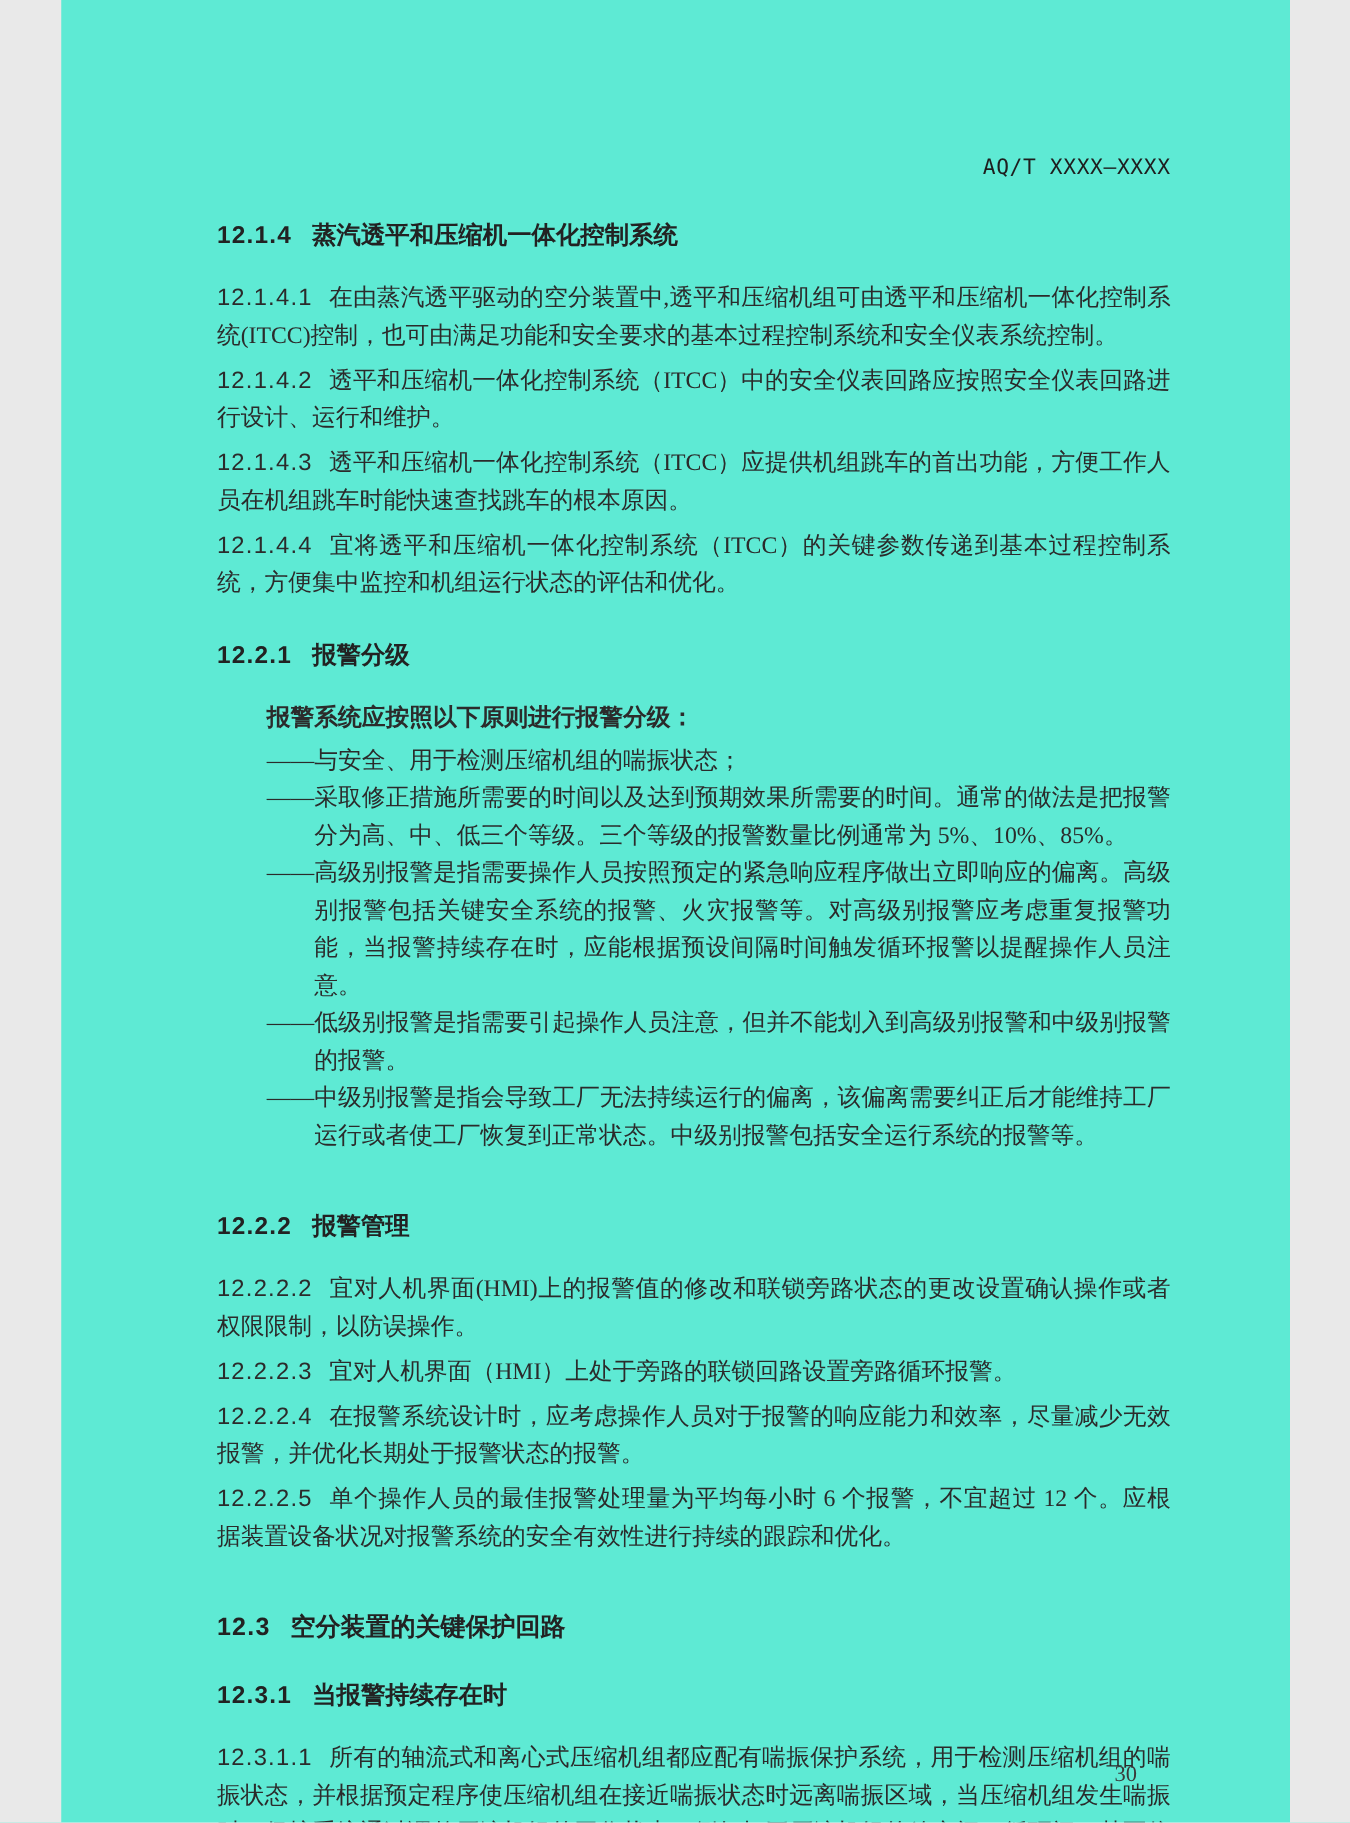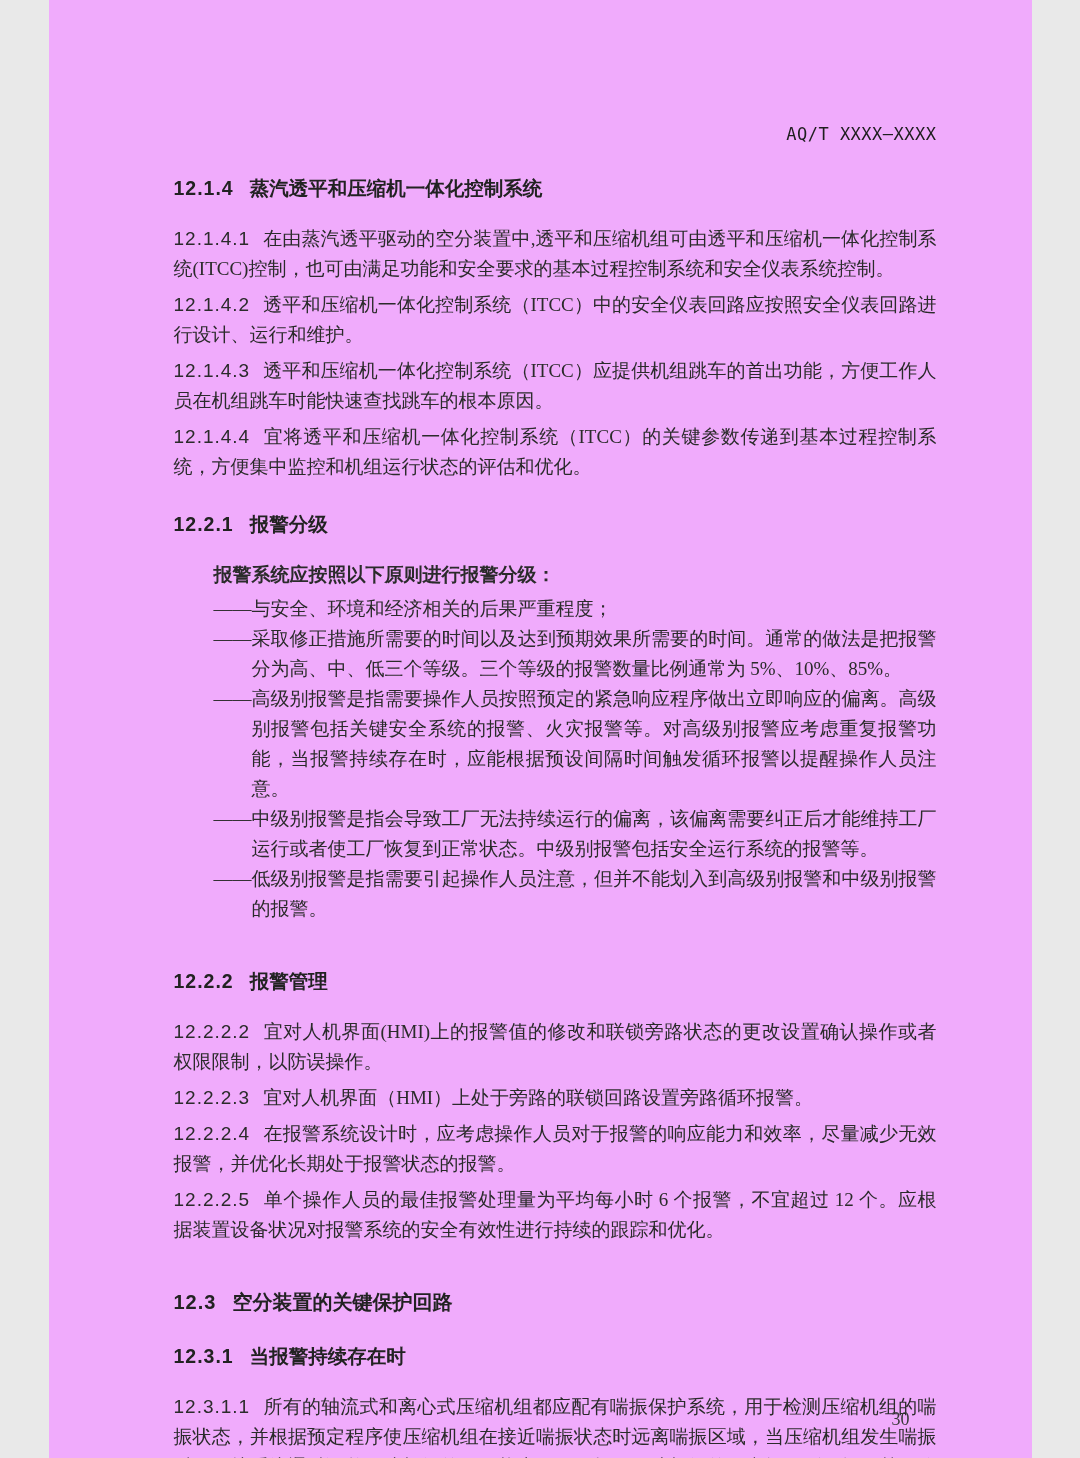--- a/index.html
+++ b/index.html
@@ -5,21 +5,21 @@
   html, body {
     margin: 0;
     padding: 0;
     background: #e9e9e9;
   }
   .page {
     position: relative;
     width: 983px;
     height: 1458px;
     margin: 0 auto;
-    background: #f0abfc;
+    background: #5eead4;
     color: #2b2b2b;
     font-family: "Liberation Serif", "DejaVu Serif", serif;
     font-size: 19px;
     overflow: hidden;
     box-sizing: border-box;
     padding: 124px 95px 0 125px;
   }
   .doc-header {
     text-align: right;
     font-family: "DejaVu Sans Mono", "Liberation Mono", monospace;
@@ -108,25 +108,25 @@
   </p>
 
 
   <h3 class="sec">
     <span class="hnum">12.2.1</span><span>报警分级</span>
   </h3>
 
   <p class="intro">报警系统应按照以下原则进行报警分级：</p>
 
   <ul class="dash-list">
-    <li>——与安全、环境和经济相关的后果严重程度；</li>
+    <li>——与安全、用于检测压缩机组的喘振状态；</li>
     <li>——采取修正措施所需要的时间以及达到预期效果所需要的时间。通常的做法是把报警分为高、中、低三个等级。三个等级的报警数量比例通常为 5%、10%、85%。</li>
     <li>——高级别报警是指需要操作人员按照预定的紧急响应程序做出立即响应的偏离。高级别报警包括关键安全系统的报警、火灾报警等。对高级别报警应考虑重复报警功能，当报警持续存在时，应能根据预设间隔时间触发循环报警以提醒操作人员注意。</li>
+    <li>——低级别报警是指需要引起操作人员注意，但并不能划入到高级别报警和中级别报警的报警。</li>
     <li>——中级别报警是指会导致工厂无法持续运行的偏离，该偏离需要纠正后才能维持工厂运行或者使工厂恢复到正常状态。中级别报警包括安全运行系统的报警等。</li>
-    <li>——低级别报警是指需要引起操作人员注意，但并不能划入到高级别报警和中级别报警的报警。</li>
   </ul>
 
   <div class="group-1222">
     <h3 class="sec">
       <span class="hnum">12.2.2</span><span>报警管理</span>
     </h3>
 
     <p class="clause">
       <span class="cnum">12.2.2.2</span><span>宜对人机界面(HMI)上的报警值的修改和联锁旁路状态的更改设置确认操作或者权限限制，以防误操作。</span>
     </p>

